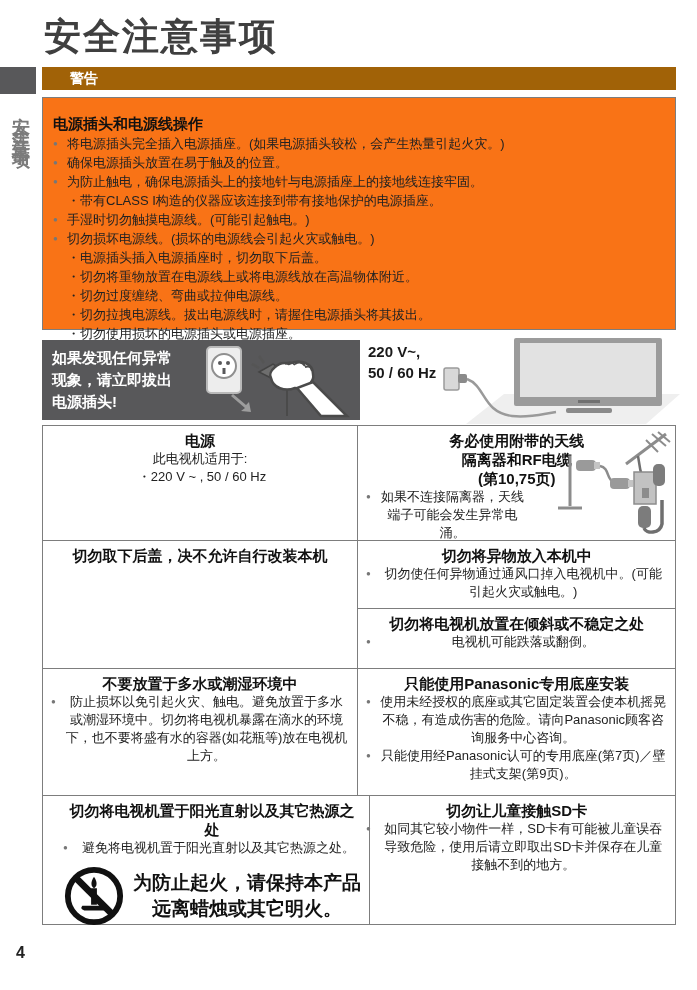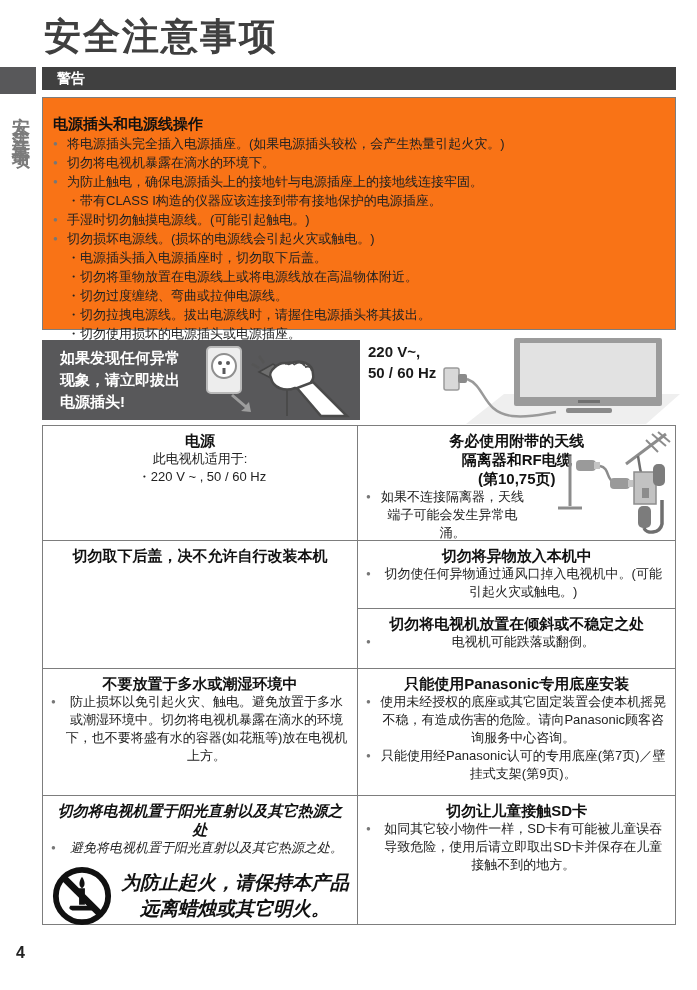--- a/index.html
+++ b/index.html
@@ -10,23 +10,23 @@
     color:#1e1e1e;
   }
   .abs { position:absolute; }
   .pre { white-space:pre-line; }
 
   .page-title {
     left:44px; top:12px; font-size:37px; font-weight:bold; color:#3f3f3f;
     letter-spacing:2px;
   }
   .warn-bar {
-    left:42px; top:67px; width:634px; height:23px; background:#404040;
+    left:42px; top:67px; width:634px; height:23px; background:#a16207;
     color:#ffffff; font-size:14px; font-weight:bold; line-height:23px;
-    padding-left:15px;
+    padding-left:28px;
   }
   .side-tab { left:0; top:67px; width:36px; height:27px; background:#58585a; }
   .side-vertical {
     left:9px; top:103px;
     writing-mode:vertical-rl; text-orientation:upright;
     font-size:18px; font-weight:bold; color:#7b7b7b; letter-spacing:7px;
   }
 
   .box1 {
     left:42px; top:97px; width:634px; height:233px;
@@ -38,21 +38,21 @@
   ul.blist li.b::before {
     content:"●"; position:absolute; left:0; top:0;
     font-size:8px; color:#777; line-height:19px;
   }
 
   .callout {
     left:42px; top:340px; width:318px; height:80px; background:#58585a;
   }
   .callout-text {
     position:absolute; left:10px; top:7px;
-    color:#ffffff; font-size:15px; font-weight:bold; line-height:22px;margin-left:8px;
+    color:#ffffff; font-size:15px; font-weight:bold; line-height:22px;
   }
   .callout svg { position:absolute; right:4px; top:2px; }
 
   .voltage { left:368px; top:341px; font-size:15px; font-weight:bold; line-height:21px; color:#1a1a1a; }
   .tv-illo { left:438px; top:334px; }
 
   .safety-table {
     left:42px; top:425px; width:634px; height:500px;
     border:1.5px solid #7d7d7d; background:#fff;
   }
@@ -78,21 +78,21 @@
 
   <div class="abs page-title">安全注意事项</div>
   <div class="abs side-tab"></div>
   <div class="abs warn-bar">警告</div>
   <div class="abs side-vertical">安全注意事项</div>
 
   <div class="abs box1">
     <div class="box-heading">电源插头和电源线操作</div>
     <ul class="blist">
       <li class="b">将电源插头完全插入电源插座。(如果电源插头较松，会产生热量引起火灾。)</li>
-      <li class="b">切勿将电视机暴露在滴水的环境下。</li>
+      <li class="b">确保电源插头放置在易于触及的位置。</li>
       <li class="b">为防止触电，确保电源插头上的接地针与电源插座上的接地线连接牢固。</li>
       <li class="s">・带有CLASS I构造的仪器应该连接到带有接地保护的电源插座。</li>
       <li class="b">手湿时切勿触摸电源线。(可能引起触电。)</li>
       <li class="b">切勿损坏电源线。(损坏的电源线会引起火灾或触电。)</li>
       <li class="s">・电源插头插入电源插座时，切勿取下后盖。</li>
       <li class="s">・切勿将重物放置在电源线上或将电源线放在高温物体附近。</li>
       <li class="s">・切勿过度缠绕、弯曲或拉伸电源线。</li>
       <li class="s">・切勿拉拽电源线。拔出电源线时，请握住电源插头将其拔出。</li>
       <li class="s">・切勿使用损坏的电源插头或电源插座。</li>
     </ul>
@@ -199,21 +199,21 @@
     </div>
 
     <div class="cell bb" style="left:315px; top:243px; width:317.5px; height:127px;">
       <div class="box-heading">只能使用Panasonic专用底座安装</div>
       <ul class="blist">
         <li class="b">使用未经授权的底座或其它固定装置会使本机摇晃不稳，有造成伤害的危险。请向Panasonic顾客咨询服务中心咨询。</li>
         <li class="b">只能使用经Panasonic认可的专用底座(第7页)／壁挂式支架(第9页)。</li>
       </ul>
     </div>
 
-    <div class="cell br" style="left:0; top:370px; width:315px; height:128.5px;font-style:italic;">
+    <div class="cell br" style="left:12px; top:370px; width:315px; height:128.5px;">
       <div class="box-heading">切勿将电视机置于阳光直射以及其它热源之处</div>
       <ul class="blist">
         <li class="b">避免将电视机置于阳光直射以及其它热源之处。</li>
       </ul>
       <div class="fire-row">
         <svg width="62" height="62" viewBox="0 0 64 64">
           <circle cx="32" cy="32" r="27" fill="none" stroke="#111" stroke-width="6"></circle>
           <path d="M32 12 C 36 18 35 22 32 24 C 29 22 28 18 32 12 Z" fill="#111"></path>
           <rect x="29" y="24" width="6" height="17" fill="#111"></rect>
           <path d="M20 42 h24 q3 3 -2 5 h-20 q-5 -2 -2 -5 Z" fill="#111"></path>

